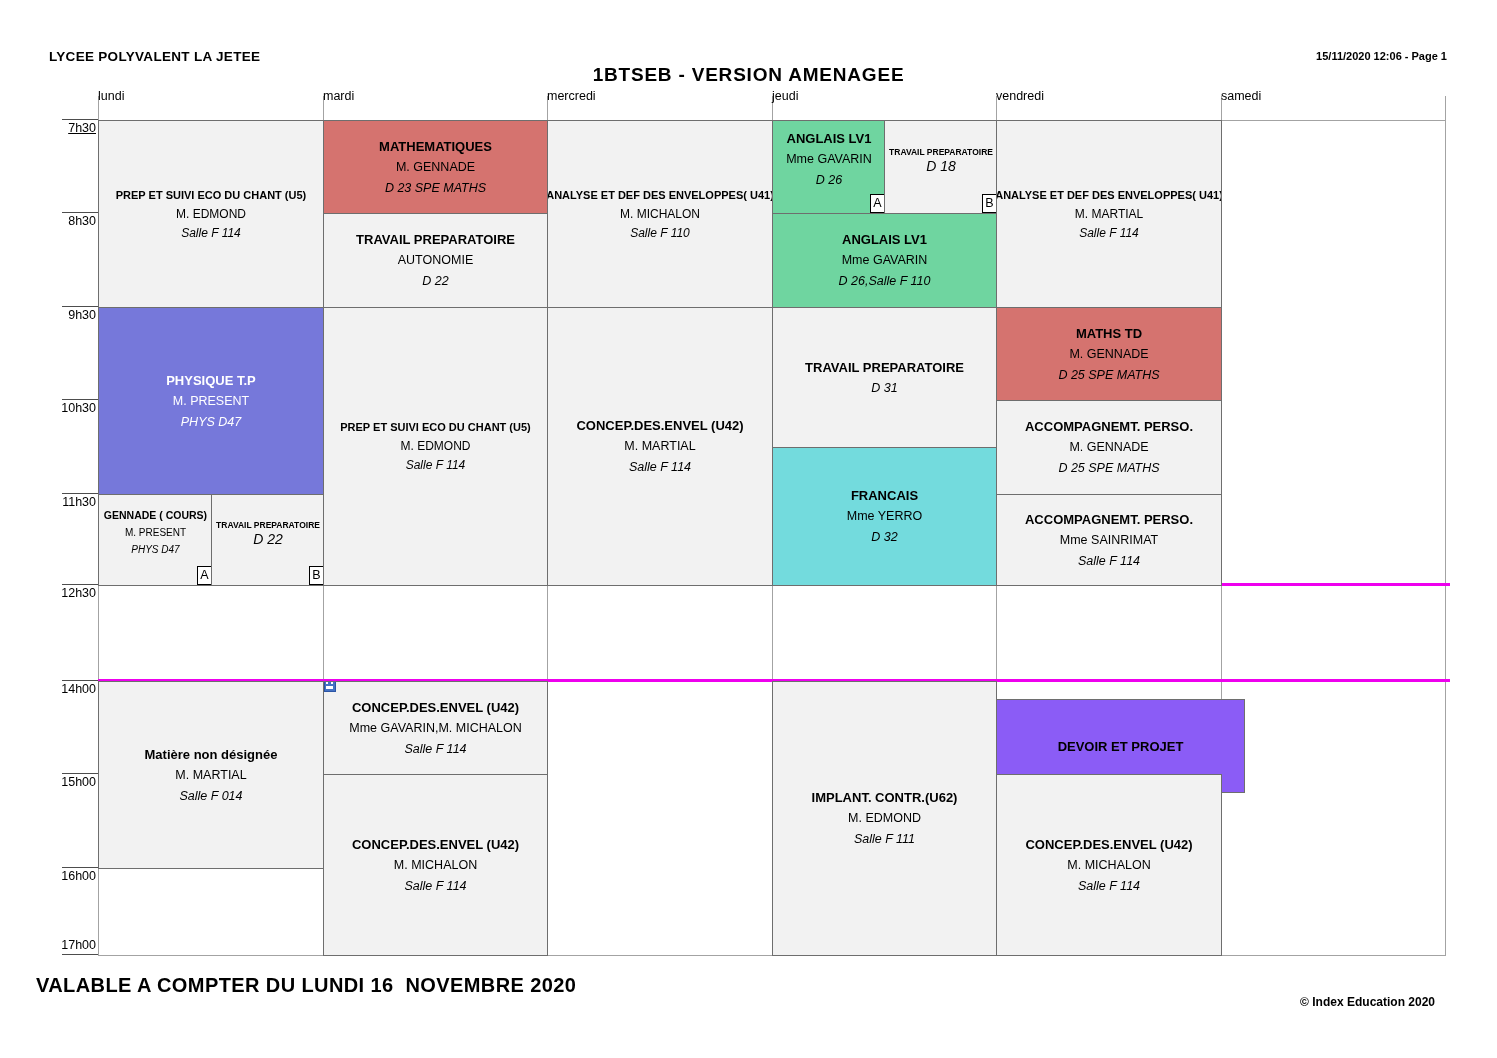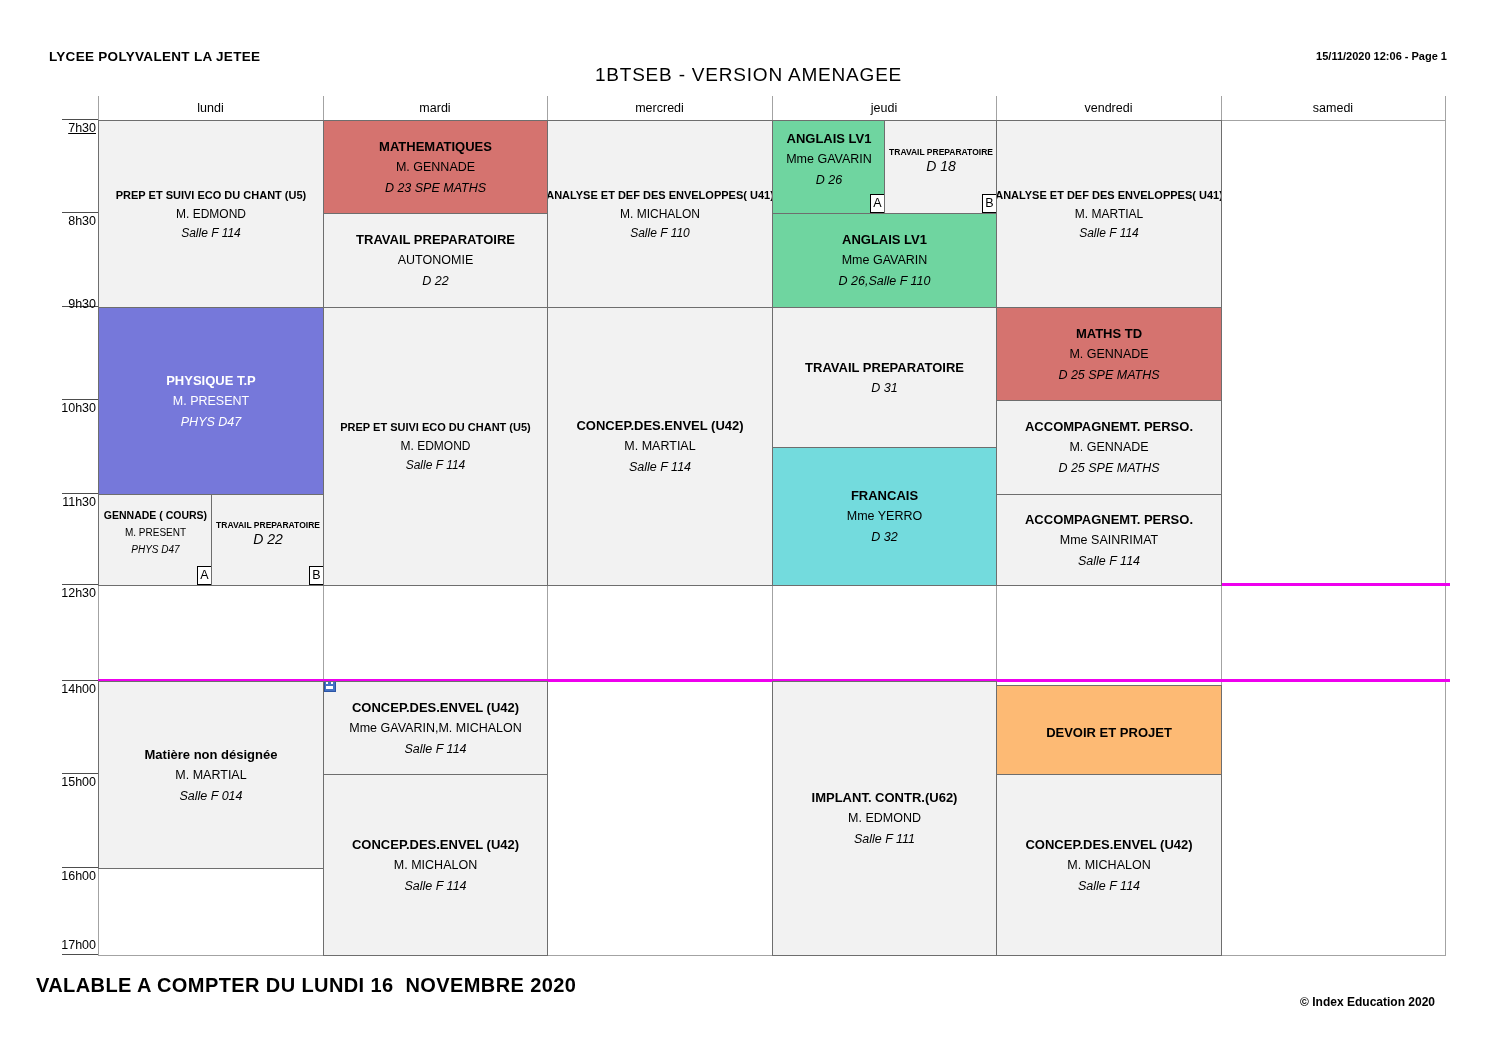--- a/index.html
+++ b/index.html
@@ -6,28 +6,28 @@
   html,body { background:#ffffff; }
   body {
     width:1497px; height:1058px; position:relative; overflow:hidden;
     font-family:"Liberation Sans", sans-serif; color:#000;
   }
   .abs { position:absolute; }
 
   
   #school-header { left:49px; top:49px; font-size:13.5px; font-weight:bold; letter-spacing:.3px;text-align:right; }
   #page-datetime { right:50px; top:50px; font-size:11px; font-weight:bold; }
-  #page-title { left:0; right:0; top:64px; text-align:center; font-size:19px; font-weight:normal; letter-spacing:.8px; }
+  #page-title { left:0; right:0; top:64px; text-align:center; font-size:19px; font-weight:bold; letter-spacing:.8px; }
   #validity-note { left:36px; top:974px; font-size:20px; font-weight:bold; white-space:pre; letter-spacing:.4px; }
   #copyright { right:62px; top:995px; font-size:12px; font-weight:bold; }
 
   
   .vline { position:absolute; width:1px; background:#a3a3a3; top:96px; height:859px; }
   .hline { position:absolute; height:1px; background:#a3a3a3; left:98px; width:1348px; }
-  .day-label { position:absolute; top:99px; height:21px; font-size:12.5px; text-align:center; line-height:18px; }
+  .day-label { position:absolute; top:87px; height:21px; font-size:12.5px; line-height:18px; }
   .time-label { position:absolute; width:56px; text-align:right; font-size:12.5px; }
   .time-tick { position:absolute; left:62px; width:36px; height:1px; background:#4d4d4d; }
   .lunch-separator { position:absolute; left:98px; width:1352px; height:3px; }
 
   
   .block {
     position:absolute; border:1px solid #6e6e6e;
     display:flex; flex-direction:column; justify-content:center; align-items:center;
     text-align:center; overflow:hidden;
   }
@@ -76,21 +76,21 @@
     <div class="day-label" style="left: 323px; width: 224px;">mardi</div>
     <div class="day-label" style="left: 547px; width: 225px;">mercredi</div>
     <div class="day-label" style="left: 772px; width: 224px;">jeudi</div>
     <div class="day-label" style="left: 996px; width: 225px;">vendredi</div>
     <div class="day-label" style="left: 1221px; width: 224px;">samedi</div>
     <div class="time-tick" style="top: 119px;"></div>
     <div class="time-label" style="left: 40px; top: 121px; text-decoration: underline;">7h30</div>
     <div class="time-tick" style="top: 212px;"></div>
     <div class="time-label" style="left: 40px; top: 214px;">8h30</div>
     <div class="time-tick" style="top: 306px;"></div>
-    <div class="time-label" style="left: 40px; top: 297px;">9h30</div>
+    <div class="time-label" style="left: 40px; top: 308px;">9h30</div>
     <div class="time-tick" style="top: 399px;"></div>
     <div class="time-label" style="left: 40px; top: 401px;">10h30</div>
     <div class="time-tick" style="top: 493px;"></div>
     <div class="time-label" style="left: 40px; top: 495px;">11h30</div>
     <div class="time-tick" style="top: 584px;"></div>
     <div class="time-label" style="left: 40px; top: 586px;">12h30</div>
     <div class="time-tick" style="top: 680px;"></div>
     <div class="time-label" style="left: 40px; top: 682px;">14h00</div>
     <div class="time-tick" style="top: 773px;"></div>
     <div class="time-label" style="left: 40px; top: 775px;">15h00</div>
@@ -205,21 +205,21 @@
     <div class="block sz-lg" style="left: 996px; top: 400px; width: 226px; height: 95px; background: rgb(242, 242, 242);">
       <div class="ln l-title">ACCOMPAGNEMT. PERSO.</div>
       <div class="ln l-teacher">M. GENNADE</div>
       <div class="ln l-room">D 25 SPE MATHS</div>
     </div>
     <div class="block sz-lg" style="left: 996px; top: 494px; width: 226px; height: 92px; background: rgb(242, 242, 242);">
       <div class="ln l-title">ACCOMPAGNEMT. PERSO.</div>
       <div class="ln l-teacher">Mme SAINRIMAT</div>
       <div class="ln l-room">Salle F 114</div>
     </div>
-    <div class="block sz-lg" style="left: 996px; top: 685px; width: 226px; height: 94px; background: #fdba74;">
+    <div class="block sz-lg" style="left: 996px; top: 699px; width: 249px; height: 94px; background: #8b5cf6;">
       <div class="ln l-title">DEVOIR ET PROJET</div>
     </div>
     <div class="block sz-lg" style="left: 996px; top: 774px; width: 226px; height: 182px; background: rgb(242, 242, 242);">
       <div class="ln l-title">CONCEP.DES.ENVEL (U42)</div>
       <div class="ln l-teacher">M. MICHALON</div>
       <div class="ln l-room">Salle F 114</div>
     </div>
   </div>
 
 <div class="abs" id="validity-note">VALABLE A COMPTER DU LUNDI 16  NOVEMBRE 2020</div>

